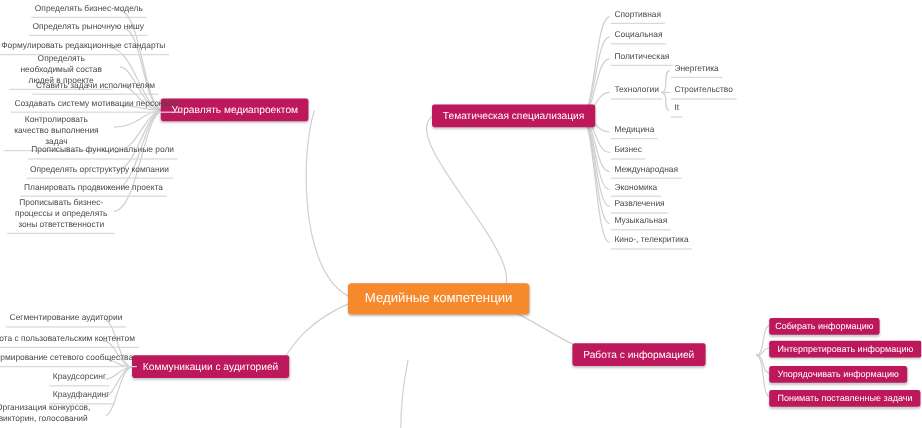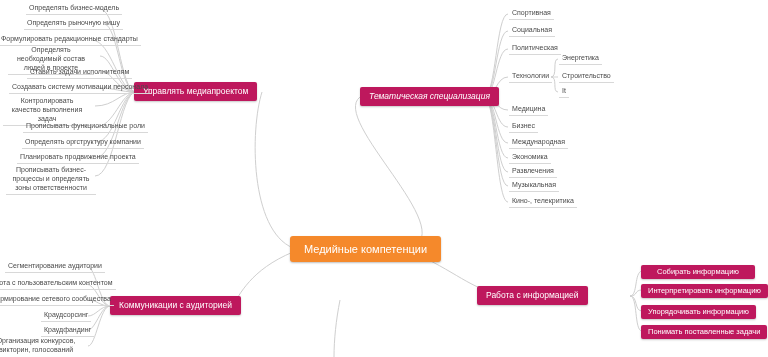--- a/index.html
+++ b/index.html
@@ -129,21 +129,21 @@
   <div class="node leaf" style="left:-2px; top:34px;">Формулировать редакционные стандарты</div>
   <div class="node leaf multiline" style="left:8px; top:45px; width:86px;">Определять необходимый состав людей в проекте</div>
   <div class="node leaf" style="left:27px; top:67px;">Ставить задачи исполнителям</div>
   <div class="node leaf" style="left:9px; top:82px;">Создавать систему мотивации персонала</div>
   <div class="node leaf multiline" style="left:3px; top:96px; width:88px;">Контролировать качество выполнения задач</div>
   <div class="node leaf" style="left:23px; top:121px;">Прописывать функциональные роли</div>
   <div class="node leaf" style="left:22px; top:137px;">Определять оргструктуру компании</div>
   <div class="node leaf" style="left:17px; top:152px;">Планировать продвижение проекта</div>
   <div class="node leaf multiline" style="left:6px; top:165px; width:90px;">Прописывать бизнес-процессы и определять зоны ответственности</div>
 
-  <div class="node branch" style="left:360px; top:87px;font-style:italic;">Тематическая специализация</div>
+  <div class="node branch" style="left:360px; top:87px;">Тематическая специализация</div>
 
   <div class="node leaf" style="left:509px; top:8px;">Спортивная</div>
   <div class="node leaf" style="left:509px; top:25px;">Социальная</div>
   <div class="node leaf" style="left:509px; top:43px;">Политическая</div>
   <div class="node leaf" style="left:509px; top:71px;">Технологии</div>
   <div class="node leaf" style="left:509px; top:104px;">Медицина</div>
   <div class="node leaf" style="left:509px; top:121px;">Бизнес</div>
   <div class="node leaf" style="left:509px; top:137px;">Международная</div>
   <div class="node leaf" style="left:509px; top:152px;">Экономика</div>
   <div class="node leaf" style="left:509px; top:166px;">Развлечения</div>
@@ -158,18 +158,18 @@
 
   <div class="node leaf" style="left:5px; top:261px;">Сегментирование аудитории</div>
   <div class="node leaf" style="left:-16px; top:278px;">Работа с пользовательским контентом</div>
   <div class="node leaf" style="left:-12px; top:294px;">Формирование сетевого сообщества</div>
   <div class="node leaf" style="left:41px; top:310px;">Краудсорсинг</div>
   <div class="node leaf" style="left:41px; top:325px;">Краудфандинг</div>
   <div class="node leaf multiline" style="left:-14px; top:336px; width:100px;">Организация конкурсов, викторин, голосований</div>
 
   <div class="node branch" style="left:477px; top:286px;">Работа с информацией</div>
 
-  <div class="node branch" style="left:641px; top:265px; font-size:7.5px; padding:3px 16px;">Собирать информацию</div>
+  <div class="node branch" style="left:641px; top:265px; font-size:7.5px; padding:3px 5px;">Собирать информацию</div>
   <div class="node branch" style="left:641px; top:305px; font-size:7.5px; padding:3px 7px;">Упорядочивать информацию</div>
   <div class="node branch" style="left:641px; top:284px; font-size:7.5px; padding:3px 7px;">Интерпретировать информацию</div>
   <div class="node branch" style="left:641px; top:325px; font-size:7.5px; padding:3px 7px;">Понимать поставленные задачи</div>
 
 </div>
 
 </body></html>

